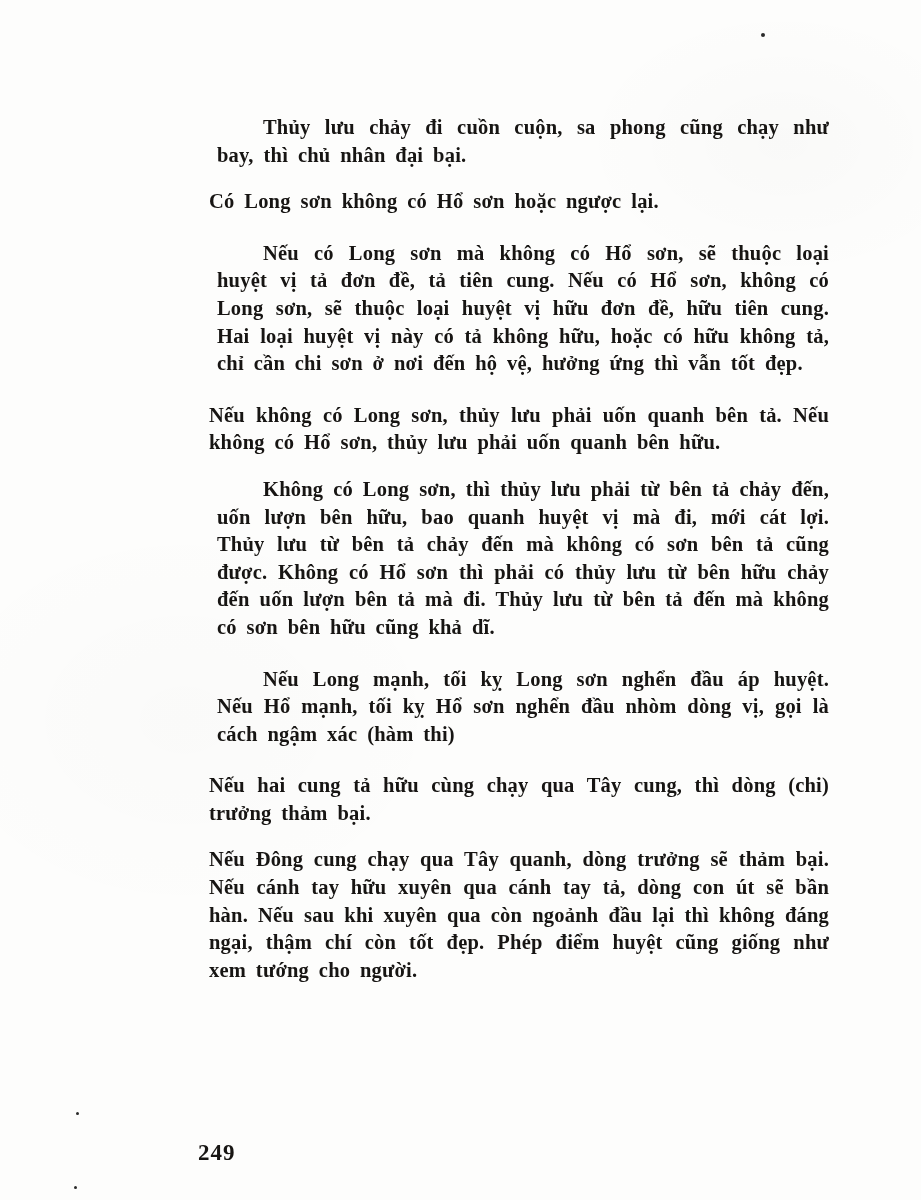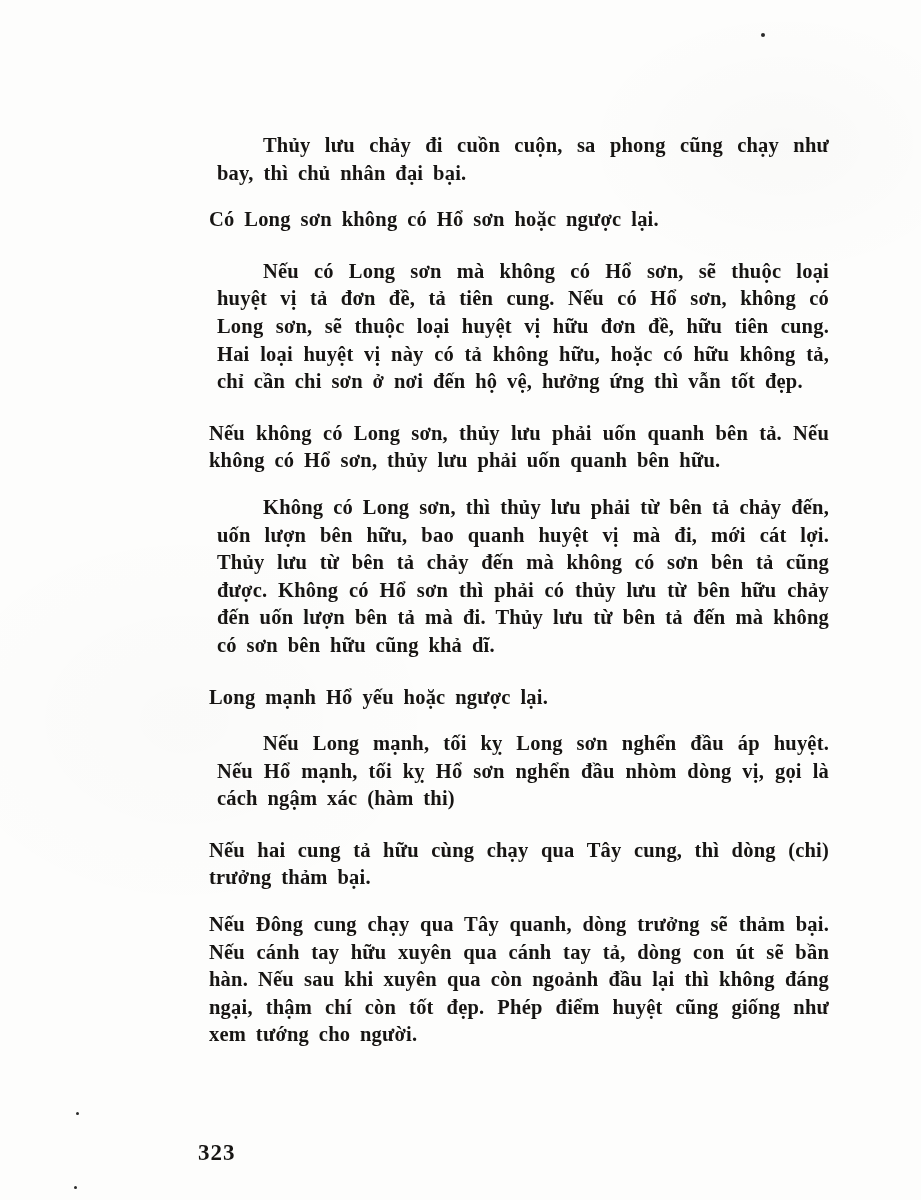--- a/index.html
+++ b/index.html
@@ -15,21 +15,21 @@
     background:
       radial-gradient(ellipse 300px 200px at 85% 12%, rgba(0,0,0,0.015), rgba(0,0,0,0) 70%),
       radial-gradient(ellipse 400px 300px at 20% 60%, rgba(0,0,0,0.012), rgba(0,0,0,0) 70%),
       #fdfdfc;
     overflow: hidden;
     font-family: "Liberation Serif", "DejaVu Serif", serif;
     color: #171513;
   }
   .text-block {
     position: absolute;
-    top: 132px;
+    top: 114px;
     left: 197px;
     width: 632px;
   }
   .para {
     font-size: 20.5px;
     line-height: 27.6px;
     font-weight: bold;
     letter-spacing: 0.2px;
     word-spacing: 0.22em;
     text-align: justify;
@@ -69,25 +69,24 @@
 <body>
 
 <div class="page">
 
   <div class="text-block">
     <p class="para quote">Thủy lưu chảy đi cuồn cuộn, sa phong cũng chạy như bay, thì chủ nhân đại bại.</p>
     <p class="para main gap-lg">Có Long sơn không có Hổ sơn hoặc ngược lại.</p>
     <p class="para quote gap-lg">Nếu có Long sơn mà không có Hổ sơn, sẽ thuộc loại huyệt vị tả đơn đề, tả tiên cung. Nếu có Hổ sơn, không có Long sơn, sẽ thuộc loại huyệt vị hữu đơn đề, hữu tiên cung. Hai loại huyệt vị này có tả không hữu, hoặc có hữu không tả, chỉ cần chi sơn ở nơi đến hộ vệ, hưởng ứng thì vẫn tốt đẹp.</p>
     <p class="para main">Nếu không có Long sơn, thủy lưu phải uốn quanh bên tả. Nếu không có Hổ sơn, thủy lưu phải uốn quanh bên hữu.</p>
     <p class="para quote gap-lg">Không có Long sơn, thì thủy lưu phải từ bên tả chảy đến, uốn lượn bên hữu, bao quanh huyệt vị mà đi, mới cát lợi. Thủy lưu từ bên tả chảy đến mà không có sơn bên tả cũng được. Không có Hổ sơn thì phải có thủy lưu từ bên hữu chảy đến uốn lượn bên tả mà đi. Thủy lưu từ bên tả đến mà không có sơn bên hữu cũng khả dĩ.</p>
-    <p class="para main">Long mạnh Hổ yếu hoặc ngược lại.</p>
     <p class="para quote gap-lg">Nếu Long mạnh, tối kỵ Long sơn nghển đầu áp huyệt. Nếu Hổ mạnh, tối kỵ Hổ sơn nghển đầu nhòm dòng vị, gọi là cách ngậm xác (hàm thi)</p>
     <p class="para main">Nếu hai cung tả hữu cùng chạy qua Tây cung, thì dòng (chi) trưởng thảm bại.</p>
     <p class="para main">Nếu Đông cung chạy qua Tây quanh, dòng trưởng sẽ thảm bại. Nếu cánh tay hữu xuyên qua cánh tay tả, dòng con út sẽ bần hàn. Nếu sau khi xuyên qua còn ngoảnh đầu lại thì không đáng ngại, thậm chí còn tốt đẹp. Phép điểm huyệt cũng giống như xem tướng cho người.</p>
   </div>
 
-  <div class="page-number">323</div>
+  <div class="page-number">249</div>
 
   <div class="speck s1"></div>
   <div class="speck s2"></div>
   <div class="speck s3"></div>
 
 </div>
 
 </body></html>

